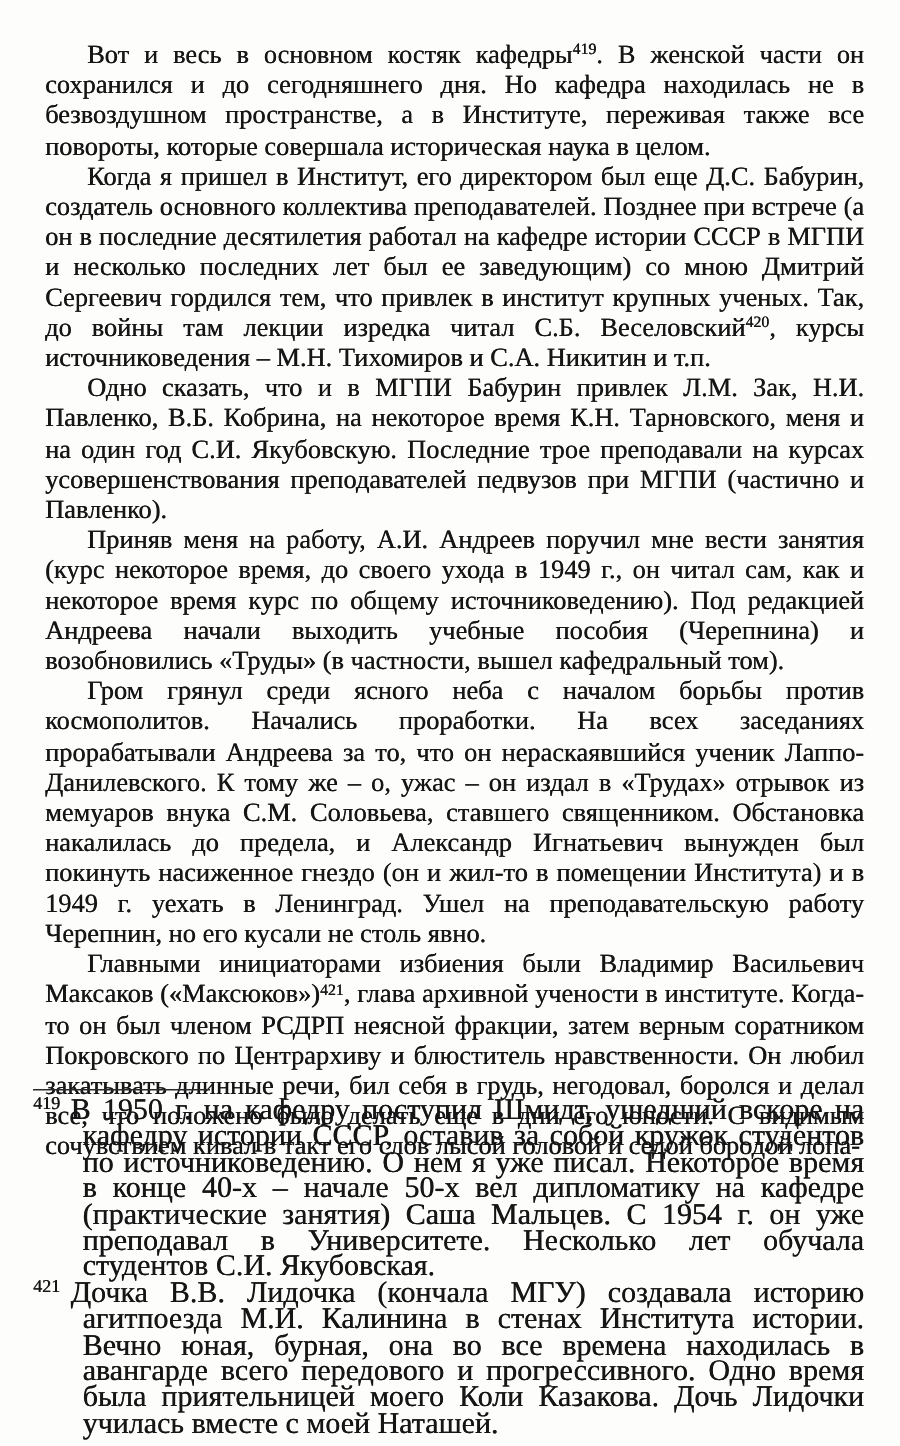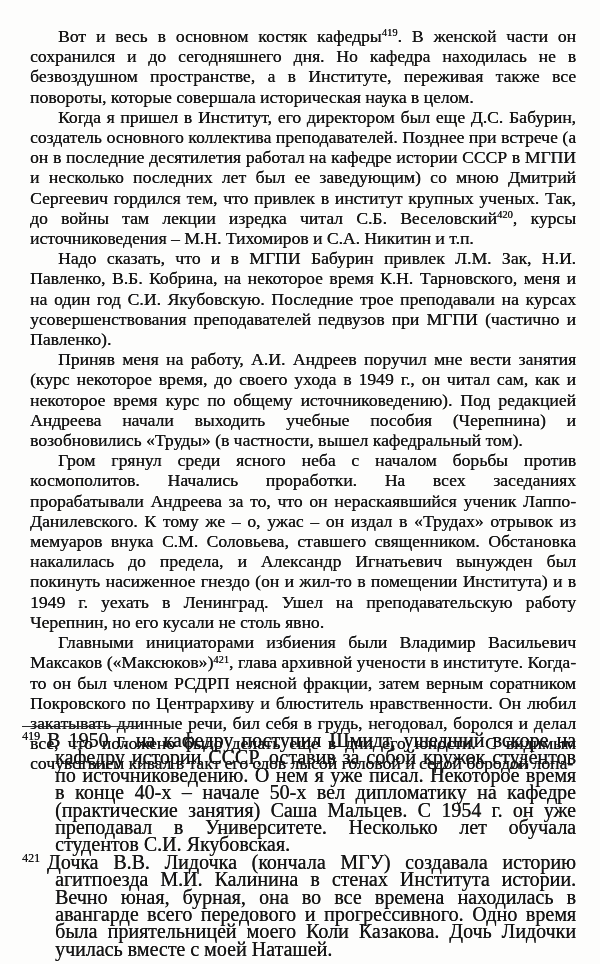--- a/index.html
+++ b/index.html
@@ -74,21 +74,21 @@
     text-align: center;
   }
 </style>
 </head>
 <body>
 
 <div class="page">
   <div class="main-text" id="main-text">
       <p>Вот и весь в основном костяк кафедры<sup class="fn-ref">419</sup>. В женской части он сохранился и до сегодняшнего дня. Но кафедра находилась не в безвоздушном пространстве, а в Институте, переживая также все повороты, которые совершала историческая наука в целом.</p>
       <p>Когда я пришел в Институт, его директором был еще Д.С. Бабурин, создатель основного коллектива преподавателей. Позднее при встрече (а он в последние десятилетия работал на кафедре истории СССР в МГПИ и несколько последних лет был ее заведующим) со мною Дмитрий Сергеевич гордился тем, что привлек в институт крупных ученых. Так, до войны там лекции изредка читал С.Б. Веселовский<sup class="fn-ref">420</sup>, курсы источниковедения – М.Н. Тихомиров и С.А. Никитин и т.п.</p>
-      <p>Надо сказать, что и в МГПИ Бабурин привлек Л.М. Зак, Н.И. Павленко, В.Б. Кобрина, на некоторое время К.Н. Тарновского, меня и на один год С.И. Якубовскую. Последние трое преподавали на курсах усовершенствования преподавателей педвузов при МГПИ (частично и Павленко).</p>
+      <p>Одно сказать, что и в МГПИ Бабурин привлек Л.М. Зак, Н.И. Павленко, В.Б. Кобрина, на некоторое время К.Н. Тарновского, меня и на один год С.И. Якубовскую. Последние трое преподавали на курсах усовершенствования преподавателей педвузов при МГПИ (частично и Павленко).</p>
       <p>Приняв меня на работу, А.И. Андреев поручил мне вести занятия (курс некоторое время, до своего ухода в 1949 г., он читал сам, как и некоторое время курс по общему источниковедению). Под редакцией Андреева начали выходить учебные пособия (Черепнина) и возобновились «Труды» (в частности, вышел кафедральный том).</p>
       <p>Гром грянул среди ясного неба с началом борьбы против космополитов. Начались проработки. На всех заседаниях прорабатывали Андреева за то, что он нераскаявшийся ученик Лаппо-Данилевского. К тому же – о, ужас – он издал в «Трудах» отрывок из мемуаров внука С.М. Соловьева, ставшего священником. Обстановка накалилась до предела, и Александр Игнатьевич вынужден был покинуть насиженное гнездо (он и жил-то в помещении Института) и в 1949 г. уехать в Ленинград. Ушел на преподавательскую работу Черепнин, но его кусали не столь явно.</p>
       <p>Главными инициаторами избиения были Владимир Васильевич Максаков («Максюков»)<sup class="fn-ref">421</sup>, глава архивной учености в институте. Когда-то он был членом РСДРП неясной фракции, затем верным соратником Покровского по Центрархиву и блюститель нравственности. Он любил закатывать длинные речи, бил себя в грудь, негодовал, боролся и делал все, что положено было делать еще в дни его юности. С видимым сочувствием кивал в такт его слов лысой головой и седой бородой лопа-</p>
     </div>
   <div class="footnote-sep"></div>
   <div class="footnotes" id="footnotes">
       <div class="footnote"><sup class="fn-marker">419</sup>В 1950 г. на кафедру поступил Шмидт, ушедший вскоре на кафедру истории СССР, оставив за собой кружок студентов по источниковедению. О нем я уже писал. Некоторое время в конце 40-х – начале 50-х вел дипломатику на кафедре (практические занятия) Саша Мальцев. С 1954 г. он уже преподавал в Университете. Несколько лет обучала студентов С.И. Якубовская.</div>
       <div class="footnote"><sup class="fn-marker">421</sup>Дочка В.В. Лидочка (кончала МГУ) создавала историю агитпоезда М.И. Калинина в стенах Института истории. Вечно юная, бурная, она во все времена находилась в авангарде всего передового и прогрессивного. Одно время была приятельницей моего Коли Казакова. Дочь Лидочки училась вместе с моей Наташей.</div>
     </div>
   <div class="page-number">262</div>

